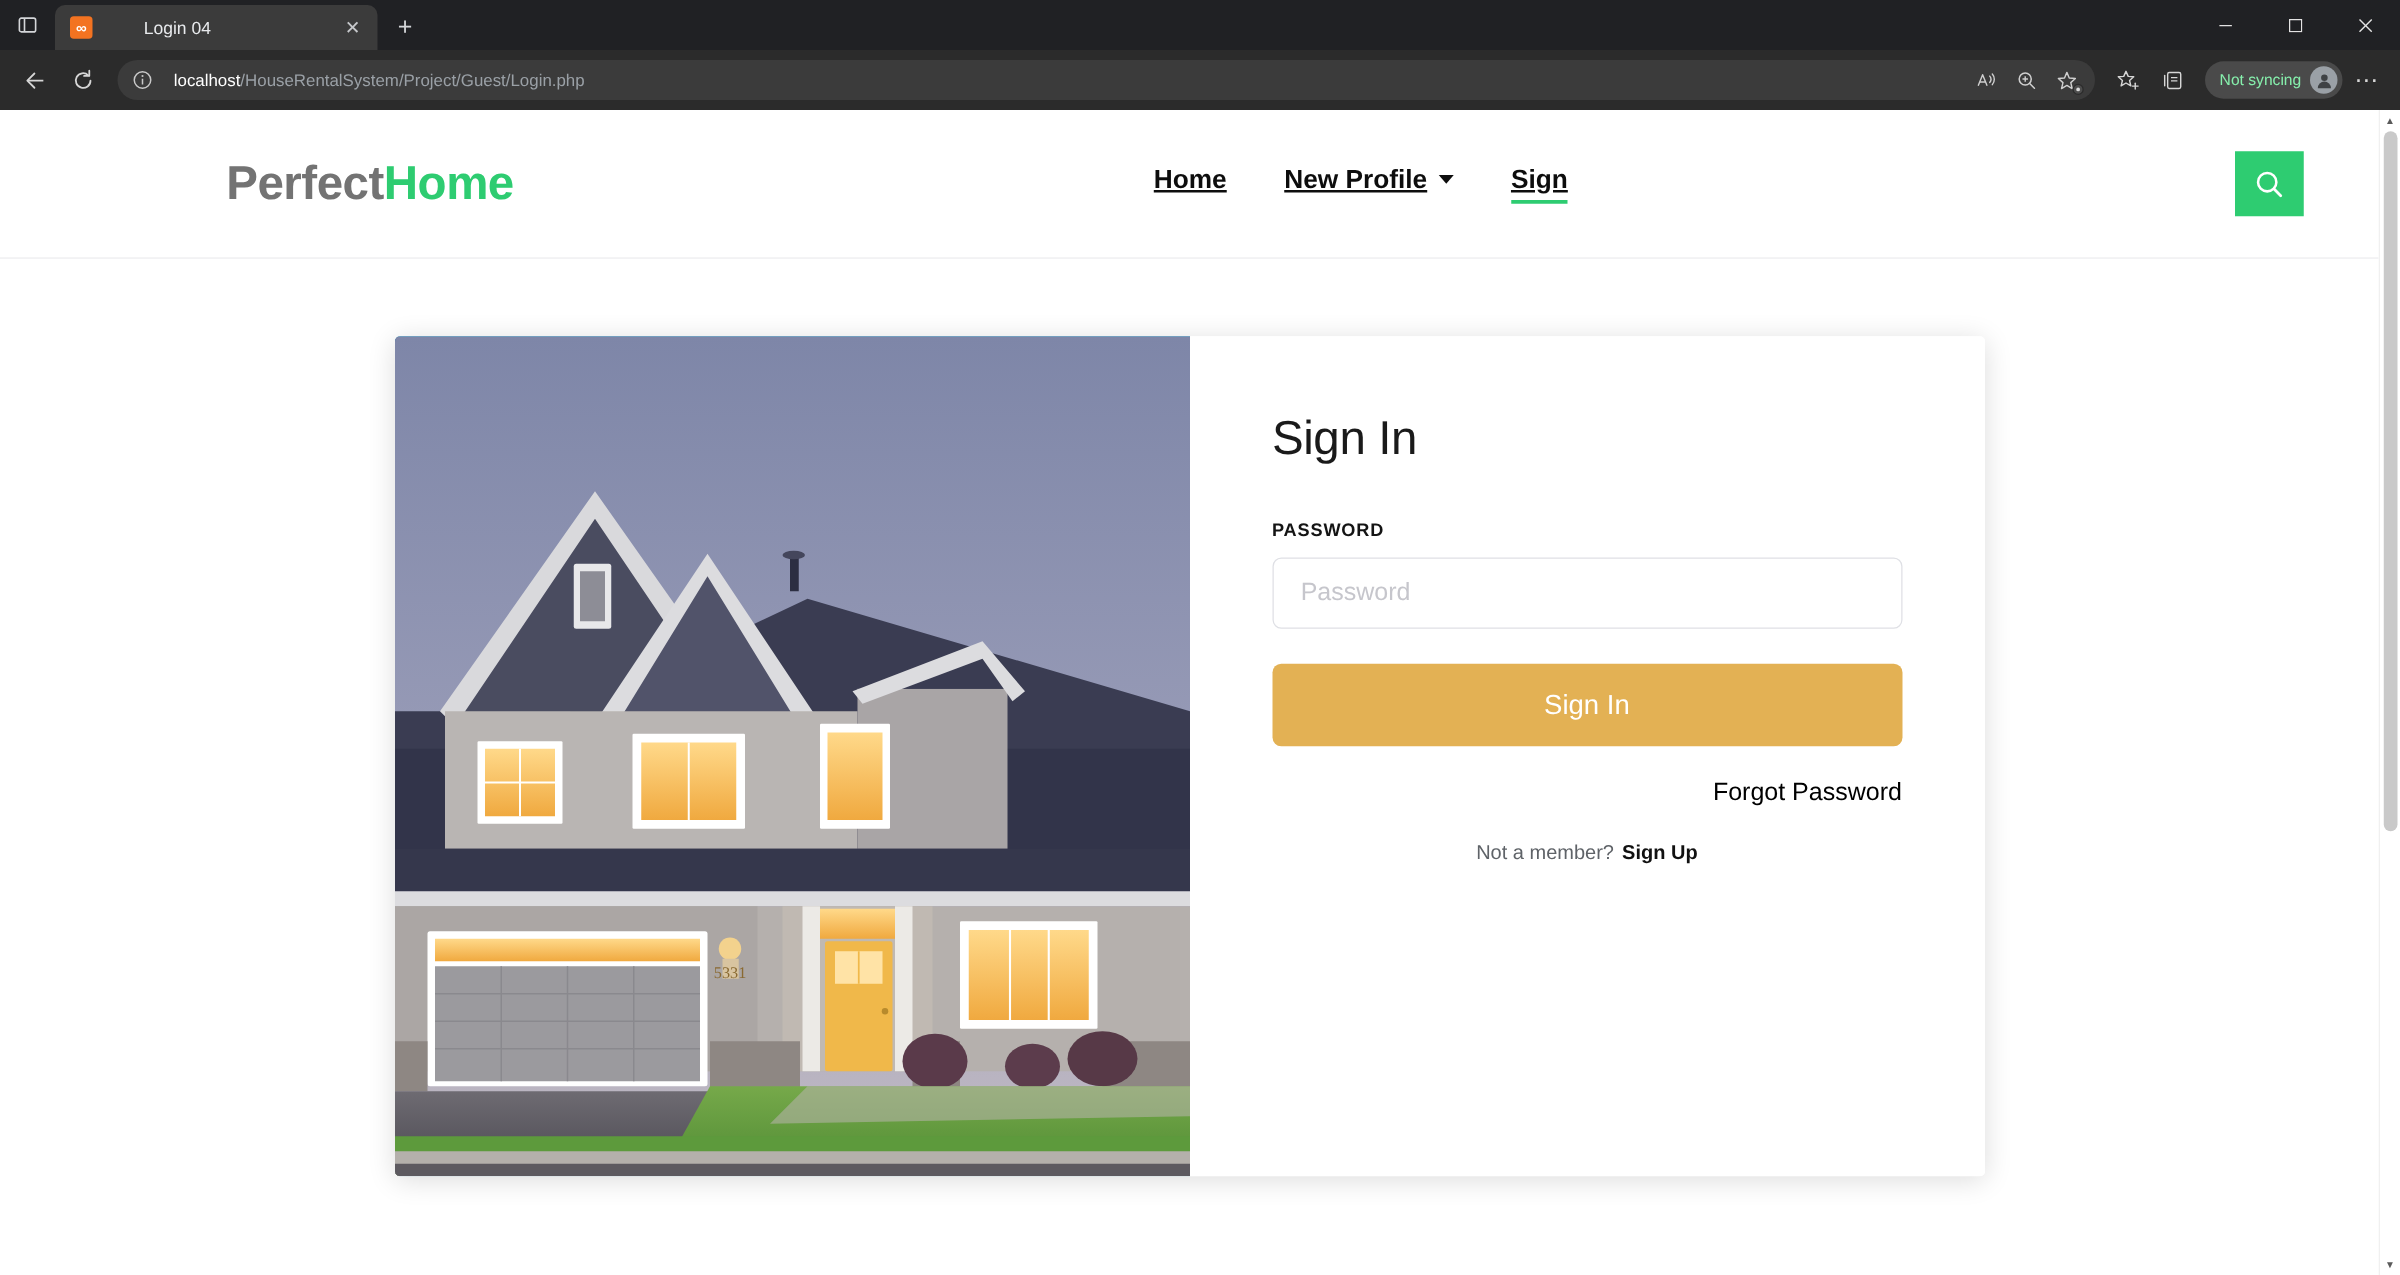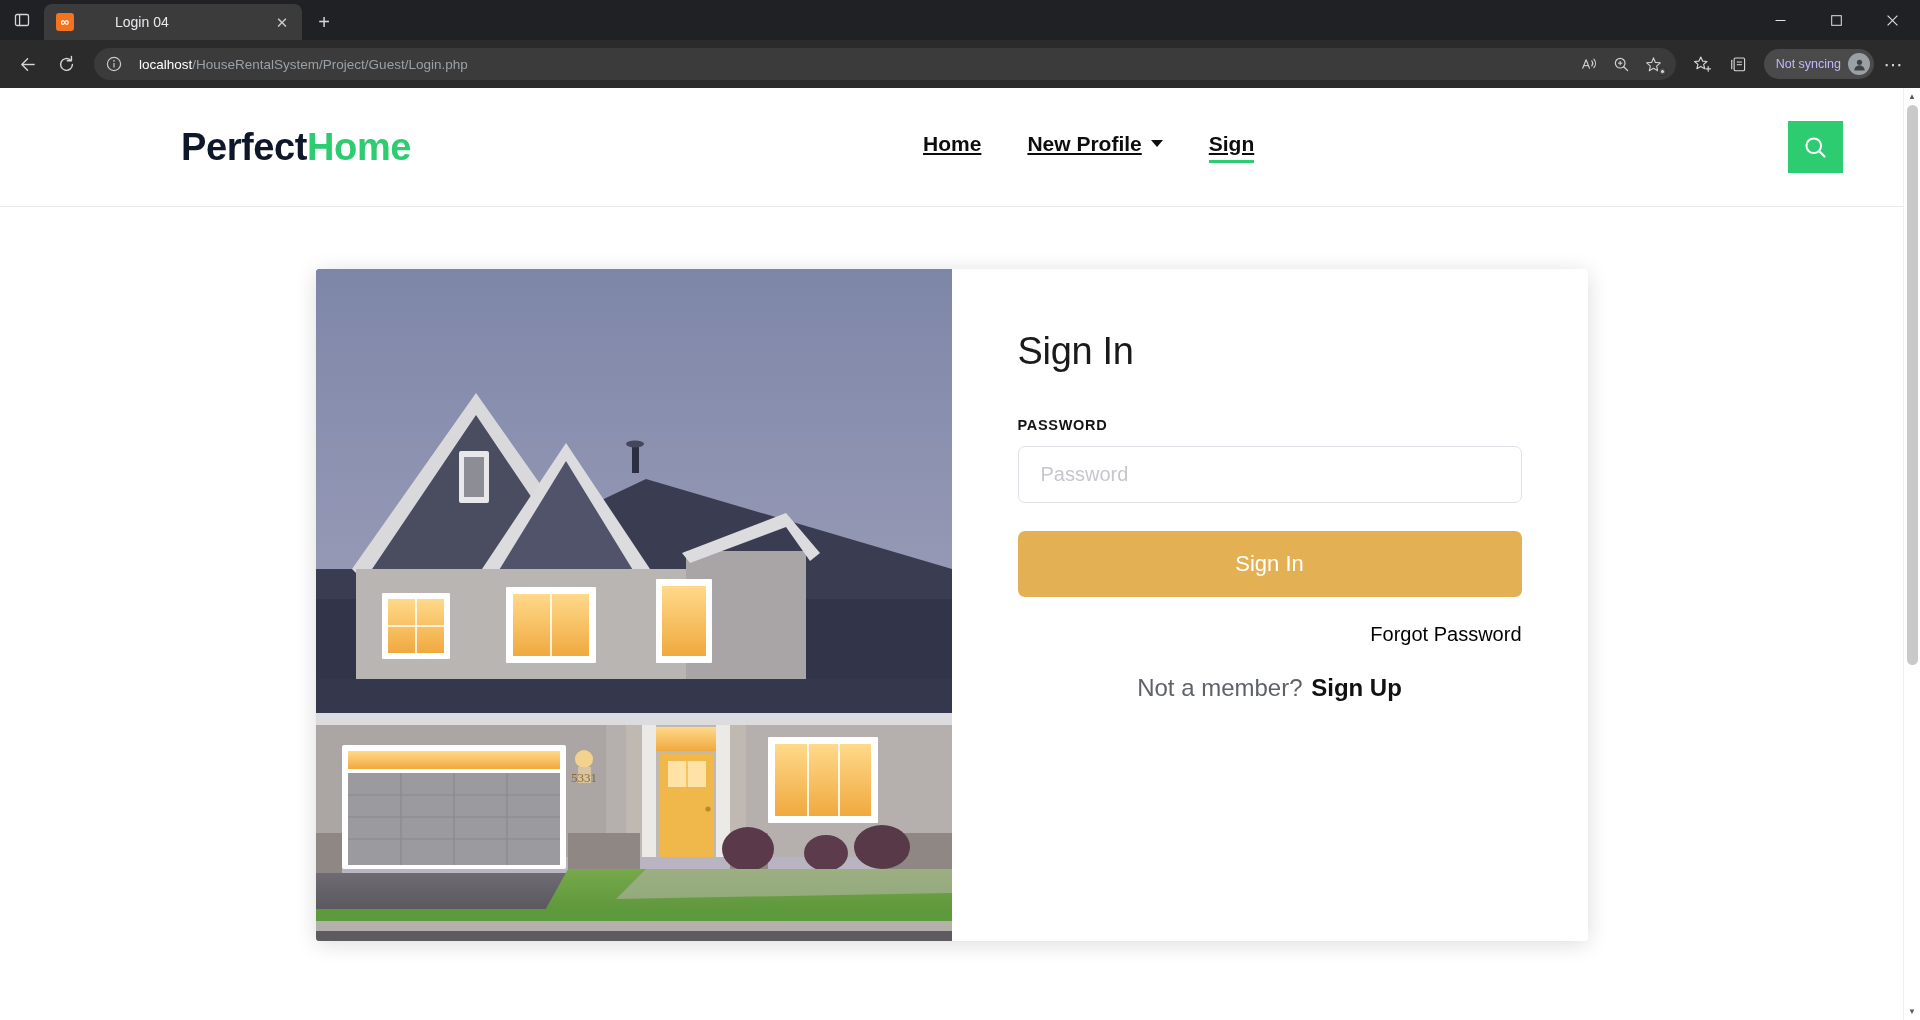--- a/index.html
+++ b/index.html
@@ -207,21 +207,21 @@
     align-items: center;
     gap: 7px;
     background: #4a4a4a;
     border-radius: 15px;
     padding: 0 4px 0 12px;
     margin-left: 6px;
     flex: 0 0 auto;
   }
   .profile-pill .label {
     font-size: 12.5px;
-    color: #c4b5fd;
+    color: #86efac;
     white-space: nowrap;
   }
   .profile-pill .avatar {
     width: 22px; height: 22px;
     border-radius: 50%;
     background: #9aa0a6;
     display: flex; align-items: center; justify-content: center;
     flex: 0 0 22px;
   }
 
@@ -251,21 +251,21 @@
     padding: 0 60px 0 181px;
   }
 
   .logo {
     font-size: 38px;
     font-weight: 700;
     letter-spacing: -0.4px;
     white-space: nowrap;
     line-height: 1;
   }
-  .logo .dark { color: #0f172a; }
+  .logo .dark { color: #737373; }
   .logo .accent { color: #2ecc71; }
 
   .site-nav {
     display: flex;
     align-items: center;
     gap: 46px;
     margin-left: 512px;
   }
 
   .nav-link {
@@ -394,21 +394,21 @@
   }
   .forgot-link {
     font-size: 20px;
     color: #000000;
     text-decoration: none;
   }
 
   .member-row {
     text-align: center;
     margin-top: 28px;
-    font-size: 24px;
+    font-size: 16px;
     color: #5f6368;
   }
   .member-row .signup {
     color: #111111;
     font-weight: 700;
     text-decoration: none;
     margin-left: 2px;
   }
 
   

